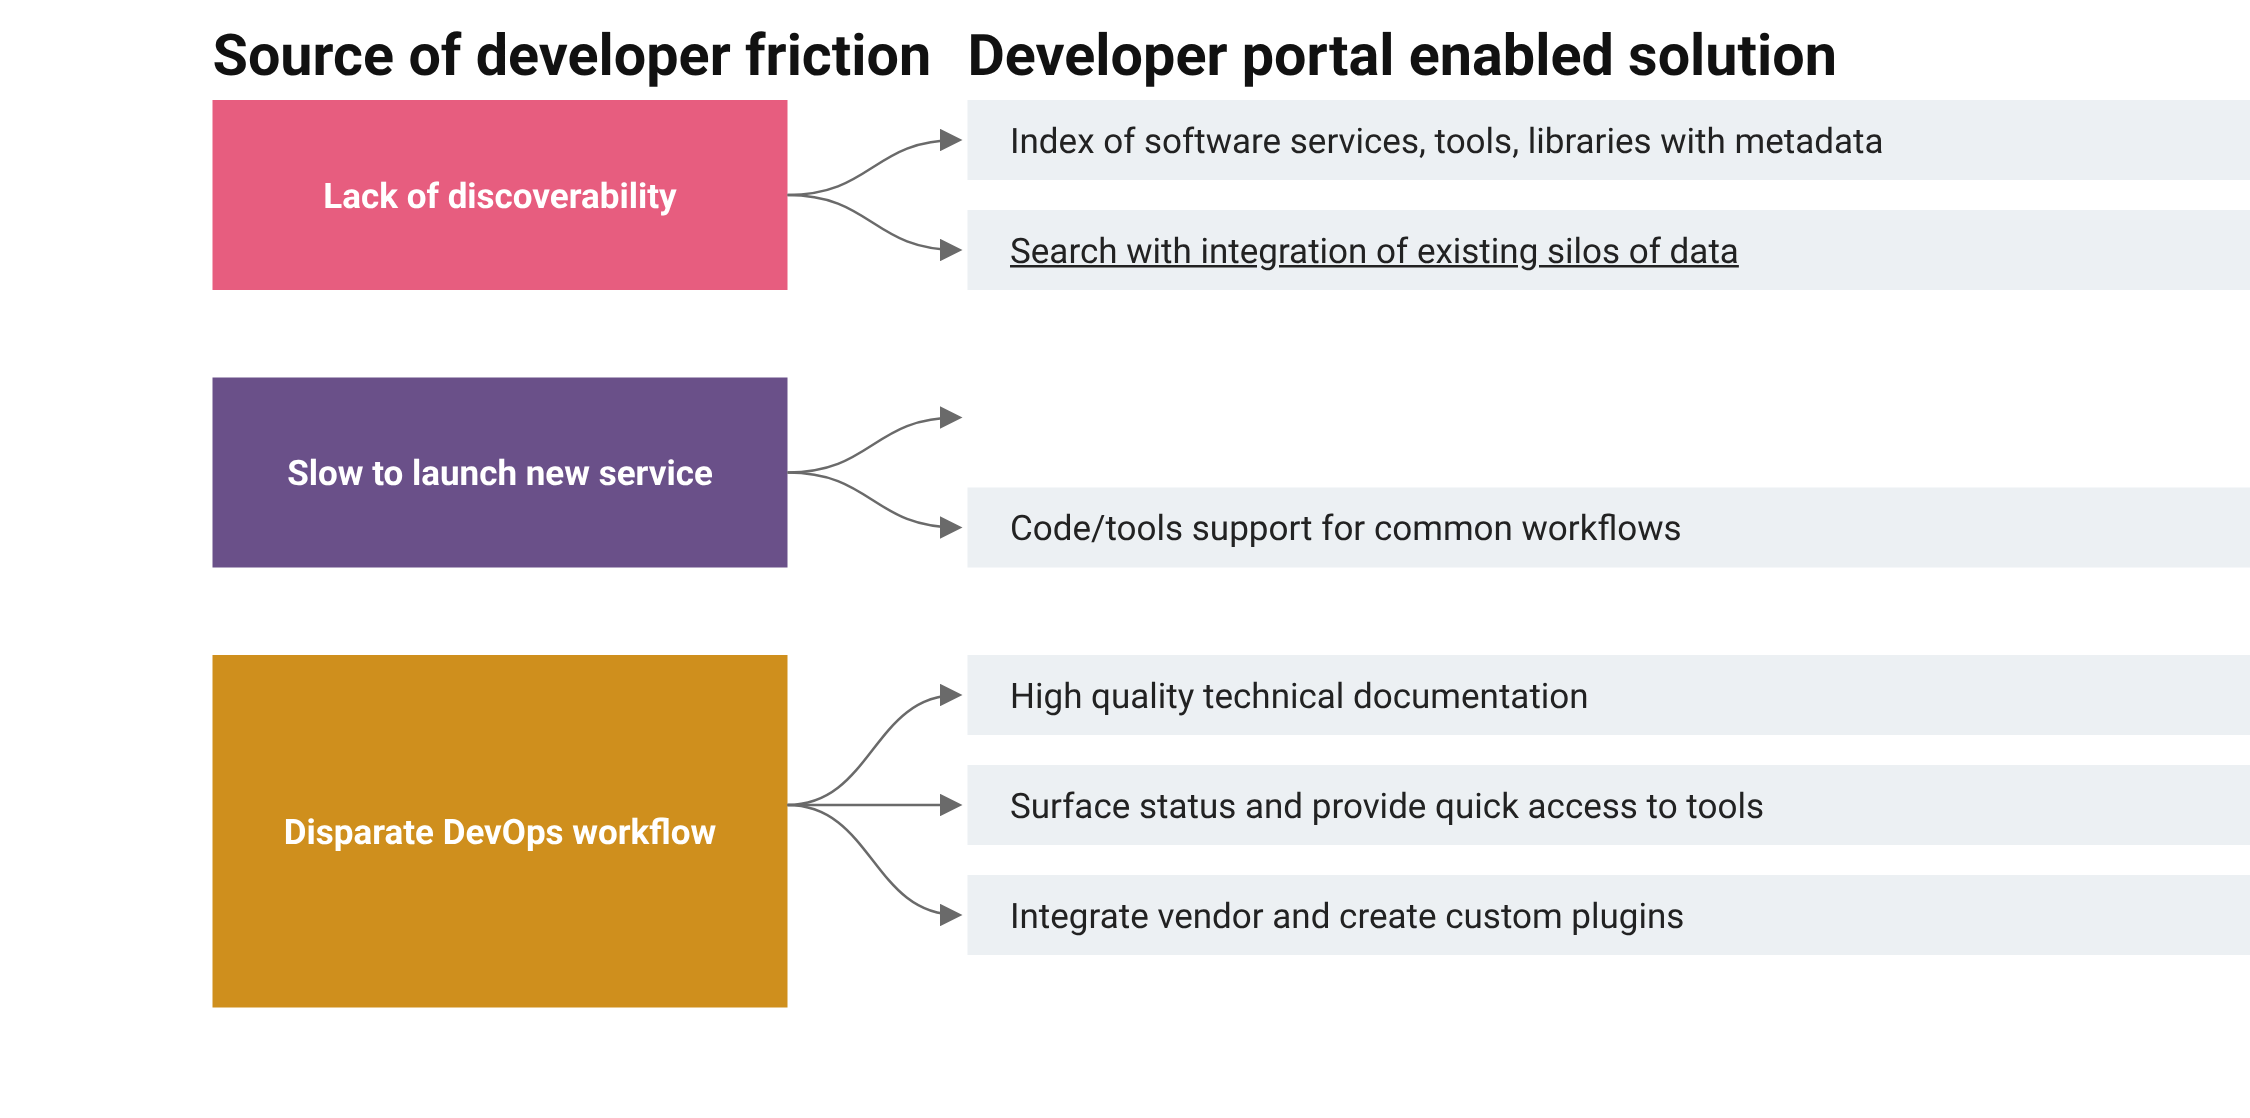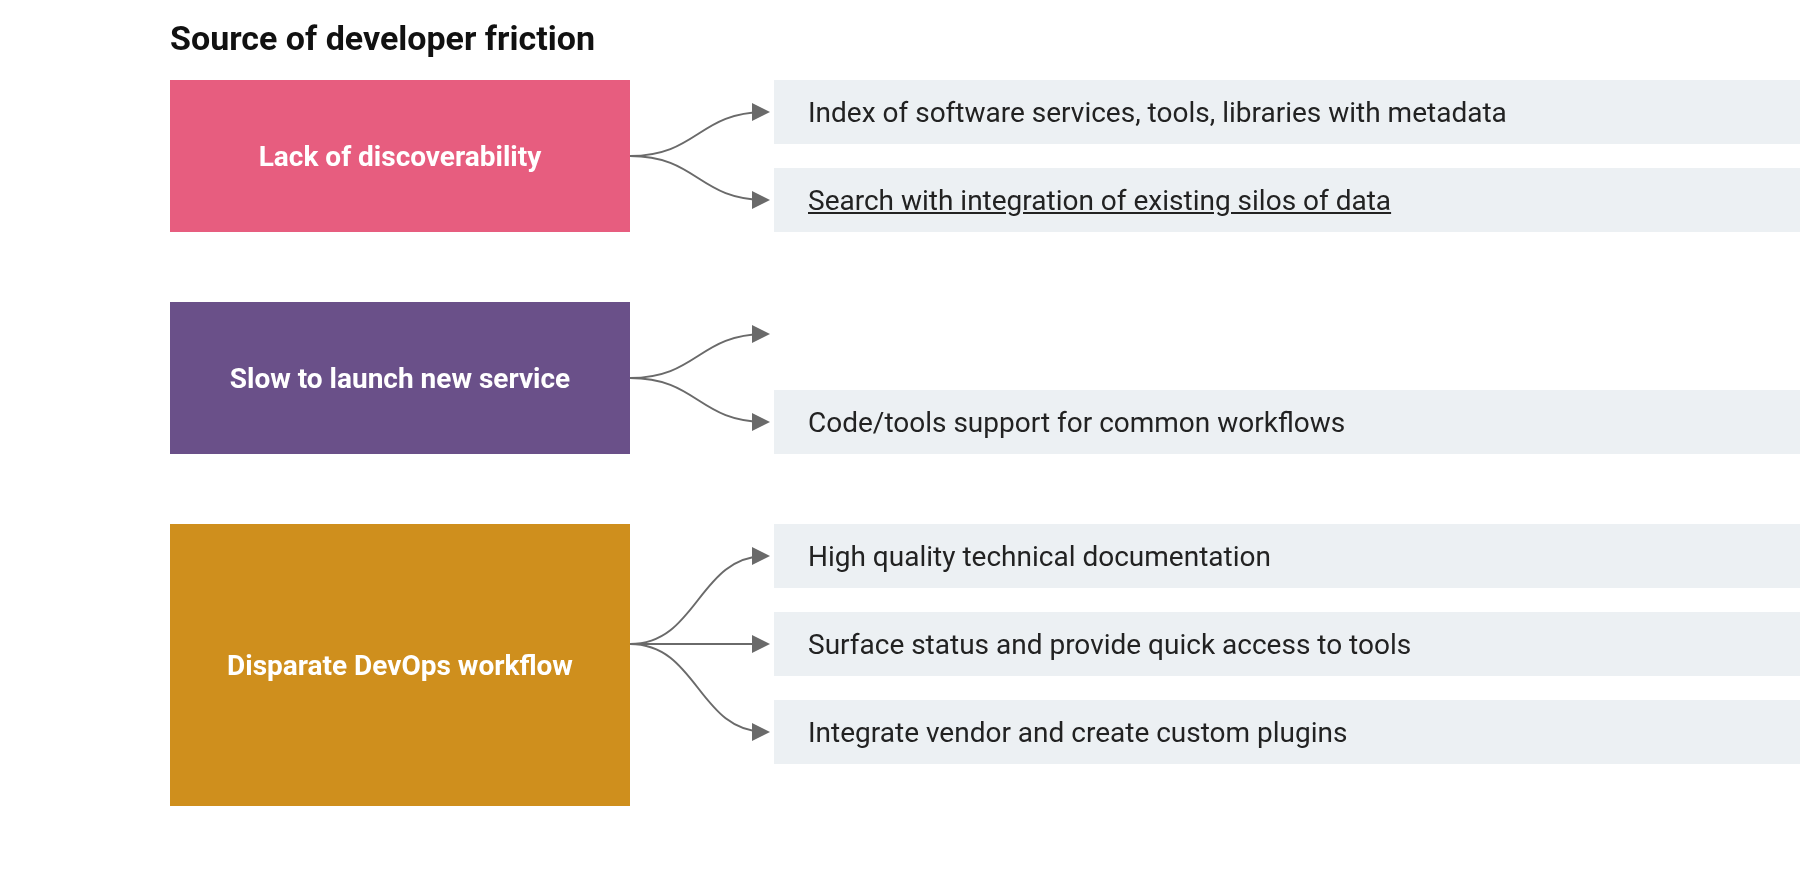--- a/index.html
+++ b/index.html
@@ -12,21 +12,21 @@
     padding: 0;
   }
   .wrap {
     position: relative;
     width: 1560px;
     height: 894px;
     margin: 0 auto;
   }
   .col-header {
     position: absolute;
-    font-size: 34px;
+    font-size: 46px;
     font-weight: 700;
     color: #111;
     top: 18px;
   }
   #hdr-left  { left: 50px; }
   #hdr-right { left: 654px; }
   .src-box {
     position: absolute;
     width: 460px;
     display: flex;
@@ -57,20 +57,21 @@
     height: 894px;
     pointer-events: none;
   }
 </style>
 </head>
 <body>
 
 <div class="wrap">
 
   <div id="hdr-left" class="col-header">Source of developer friction</div>
+  <div id="hdr-right" class="col-header">Developer portal enabled solution</div>
 
   <div class="src-box" id="src0" style="left: 50px; top: 80px; height: 152px; background: rgb(231, 93, 127);">Lack of discoverability</div>
   <div class="sol-box" id="sol00" style="left: 654px; top: 80px;">Index of software services, tools, libraries with metadata</div>
   <div class="sol-box" id="sol01" style="left: 654px; top: 168px; text-decoration: underline;">Search with integration of existing silos of data</div>
 
   <div class="src-box" id="src1" style="left: 50px; top: 302px; height: 152px; background: rgb(106, 80, 137);">Slow to launch new service</div>
   <div class="sol-box" id="sol11" style="left: 654px; top: 390px;">Code/tools support for common workflows</div>
 
   <div class="src-box" id="src2" style="left: 50px; top: 524px; height: 282px; background: rgb(207, 143, 29);">Disparate DevOps workflow</div>
   <div class="sol-box" id="sol20" style="left: 654px; top: 524px;">High quality technical documentation</div>

